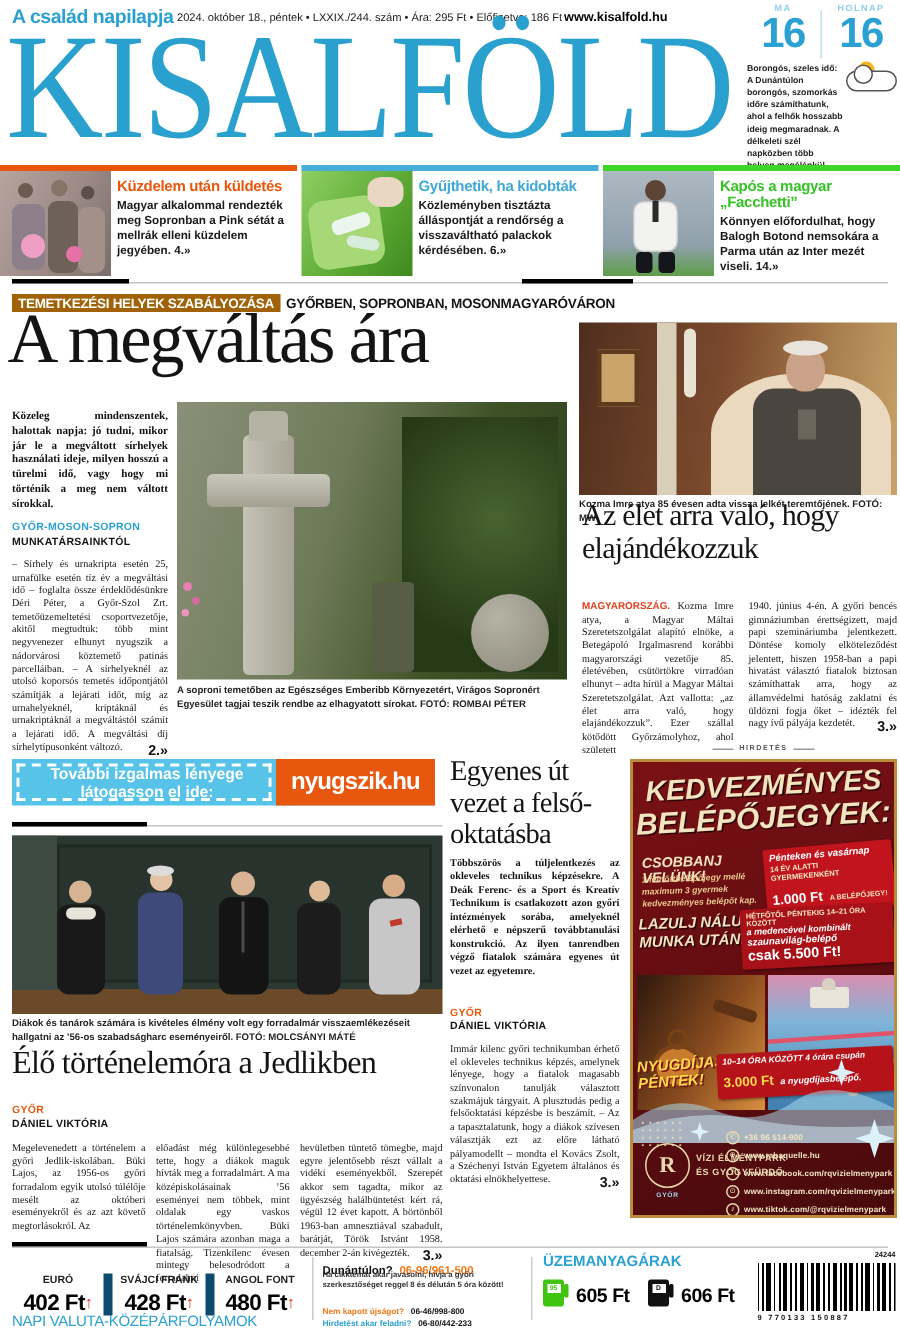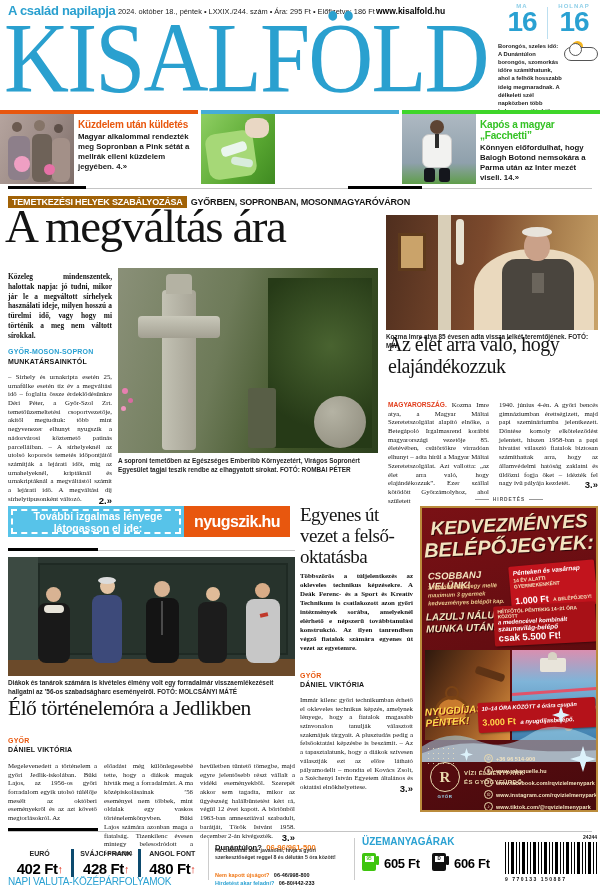--- a/index.html
+++ b/index.html
@@ -30,21 +30,21 @@
   .contact-row { position:absolute; left:62px; display:flex; align-items:center; gap:3px; }
   .contact-ic { width:9px; height:9px; border:1px solid #e9d9ae; border-radius:50%;
     color:#f3e4c0; font-size:5px; line-height:7px; text-align:center; flex:0 0 auto; }
   .contact-tx { font-size:5.4px; font-weight:700; color:#f3e4c0; letter-spacing:.1px; }
   .pump { position:absolute; width:14px; height:18px; border-radius:2px; }
   .pump .win { position:absolute; left:2.5px; top:3px; width:9px; height:6px; background:#fff;
     font-size:4.5px; font-weight:900; text-align:center; line-height:6px; }
   .pump::after { content:""; position:absolute; right:-3px; top:3px; width:3px; height:9px;
     background:inherit; border-radius:1px; }
   .fuel-val { position:absolute; font-size:13px; font-weight:900; letter-spacing:-.3px; color:#000; }
-  .cur-cell { flex:1; text-align:center; border-right:3px solid #0c4a6e; padding-top:1px; }
+  .cur-cell { flex:1; text-align:center; border-right:6px solid #0c4a6e; padding-top:1px; }
   .cur-cell:last-child { border-right:none; }
   .cur-label { font-size:7px; font-weight:800; color:#222; }
   .cur-val { font-size:15px; font-weight:900; letter-spacing:-.4px; color:#000; margin-top:3px; }
   .cur-trend { color:#e0301e; font-size:11px; font-weight:900; position:relative; top:-1px; }
 </style>
 </head>
 <body>
 
 <div>
   <div class="abs" style="left:8px;top:3px;font-size:13px;font-weight:800;color:#2aa0cf;letter-spacing:-.3px">A család napilapja</div>
@@ -97,20 +97,27 @@
   </div>
 </div>
 
 <div class="teaser" style="left:201px">
   <div class="bar" style="background:#45add8"></div>
   <div class="photo" style="left:0;top:4px;width:74px;height:70px;background:linear-gradient(125deg,#8fcf63,#5aa832 60%,#3f8a21)">
     <div class="abs" style="left:6px;top:18px;width:48px;height:46px;border-radius:10px;background:#a6d877;transform:rotate(-8deg)"></div>
     <div class="abs" style="left:20px;top:30px;width:26px;height:10px;border-radius:4px;background:#eaf6ee;transform:rotate(-18deg)"></div>
     <div class="abs" style="left:30px;top:44px;width:22px;height:8px;border-radius:4px;background:#d8ecdc;transform:rotate(10deg)"></div>
     <div class="abs" style="left:44px;top:4px;width:24px;height:20px;border-radius:40%;background:#e9d7c4"></div>
+  </div>
+  <div class="abs" style="left:78px;top:9px;width:117px">
+    <div class="t-title" style="color:#3fa9d6">Gyűjthetik, ha kidobták</div>
+    <div class="t-text">
+      <span>Közleményben tisztázta álláspontját a rendőrség a visszaváltható palackok kérdésében.</span>
+      <span style="font-weight:900">6.»</span>
+    </div>
   </div>
 </div>
 
 <div class="teaser" style="left:402px">
   <div class="bar" style="background:#3fd62a"></div>
   <div class="photo" style="left:0;top:4px;width:74px;height:70px;background:linear-gradient(180deg,#aeb9c2,#8fa0ac 70%,#5f9e4a)">
     <div class="abs" style="left:28px;top:6px;width:14px;height:14px;border-radius:50%;background:#5d4434"></div>
     <div class="abs" style="left:20px;top:20px;width:30px;height:34px;border-radius:7px;background:#f2f2f0;border:1px solid #c9c9c9"></div>
     <div class="abs" style="left:33px;top:20px;width:4px;height:14px;background:#2b2b2b"></div>
     <div class="abs" style="left:22px;top:54px;width:11px;height:14px;background:#14161c;border-radius:3px"></div>

